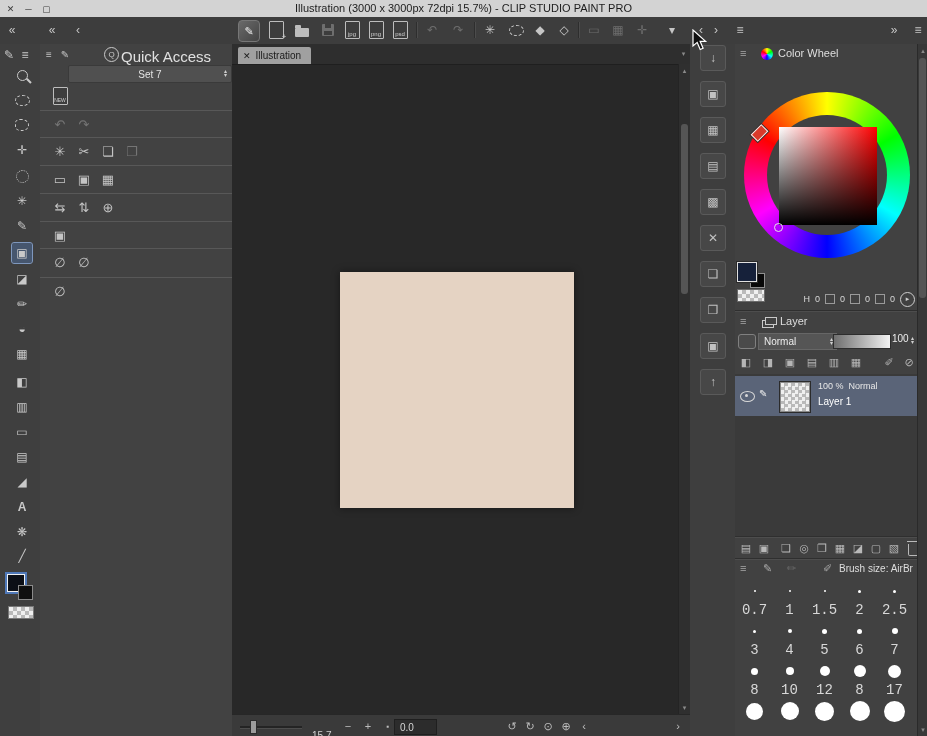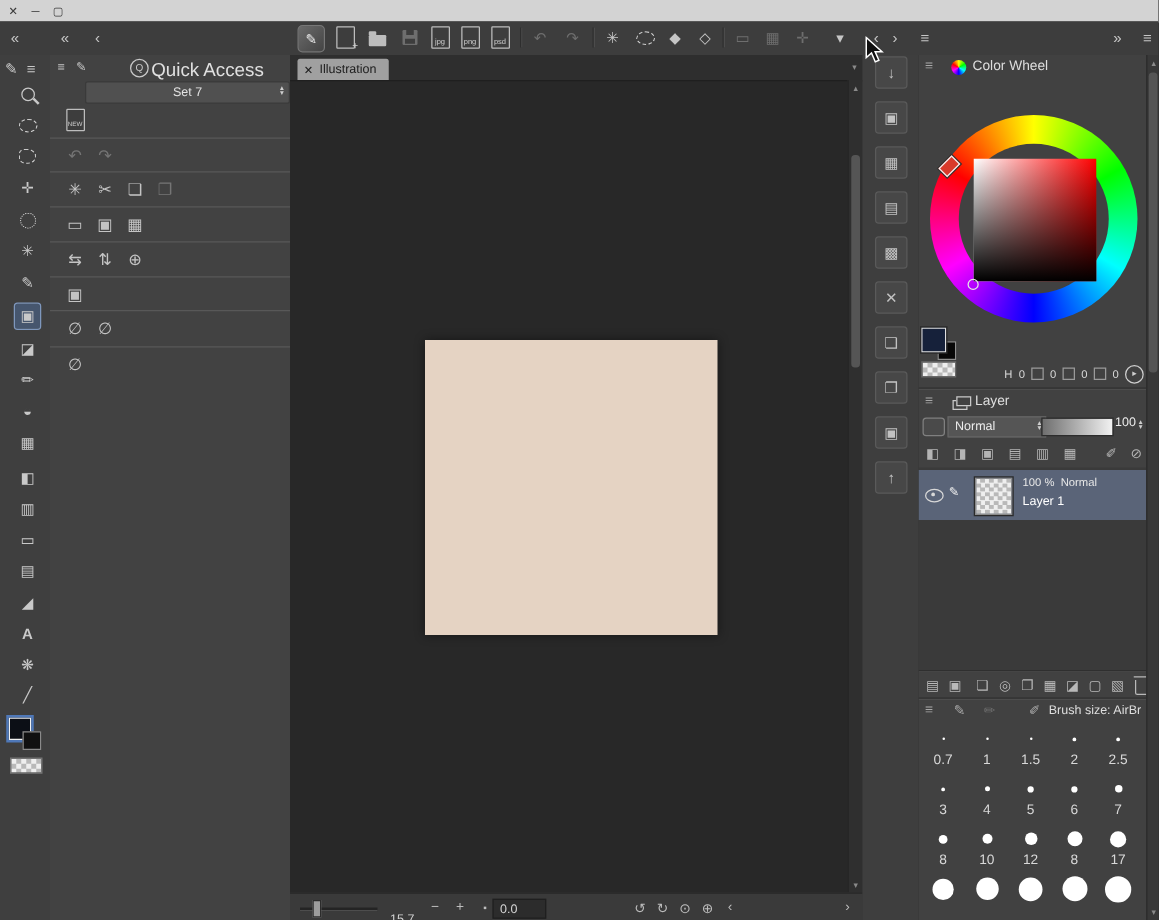--- a/index.html
+++ b/index.html
@@ -111,33 +111,34 @@
   .ltext2{position:absolute;left:83px;top:20px;font-size:10px;color:#fff;}
   .paper-ic{position:absolute;left:91px;top:6px;width:12px;height:15px;border:1.3px solid #f0f0f0;background:#3a3a3a;}
   .actic{position:absolute;top:496px;width:16px;height:16px;display:flex;align-items:center;justify-content:center;color:#b9b9b9;font-size:11px;}
   .trash{position:relative;width:10px;height:11px;border:1.3px solid #b9b9b9;border-top:none;border-radius:0 0 2px 2px;margin-top:3px;}
   .trash:before{content:"";position:absolute;left:-2px;top:-3px;width:12px;height:1.5px;background:#b9b9b9;}
   #brushgrid{position:absolute;left:2px;top:536px;width:176px;height:156px;display:grid;
              grid-template-columns:repeat(5,35px);grid-auto-rows:40px;justify-items:center;overflow:hidden;}
   .bcell{display:flex;flex-direction:column;align-items:center;width:100%;}
   .bdotw{height:22px;display:flex;align-items:center;justify-content:center;}
   .bdot{background:#fff;border-radius:50%;}
-  .blabel{font-size:11px;color:#d8d8d8;}
+  .blabel{font-size:14px;color:#d8d8d8;font-family:Liberation Mono, monospace;}
   #rscroll{position:absolute;left:917px;top:44px;width:10px;height:692px;background:#383838;border-left:1px solid #2a2a2a;}
   #cursor{position:absolute;left:691px;top:29px;z-index:999;}
 </style>
 </head>
 <body>
 
 <div id="app">
 
   <div id="titlebar">
     <span class="winbtn" style="left:4px">✕</span>
     <span class="winbtn" style="left:22px">─</span>
     <span class="winbtn" style="left:40px">▢</span>
+    <div class="title">Illustration (3000 x 3000px 72dpi 15.7%)  - CLIP STUDIO PAINT PRO</div>
   </div>
 
   <div id="toolbar">
     <div class="tbic" style="left:2px">«</div>
     <div class="tbic" style="left:42px">«</div>
     <div class="tbic" style="left:68px">‹</div>
 
     <div class="logo">✎</div>
 
     <div class="tbic" style="left:266px">

